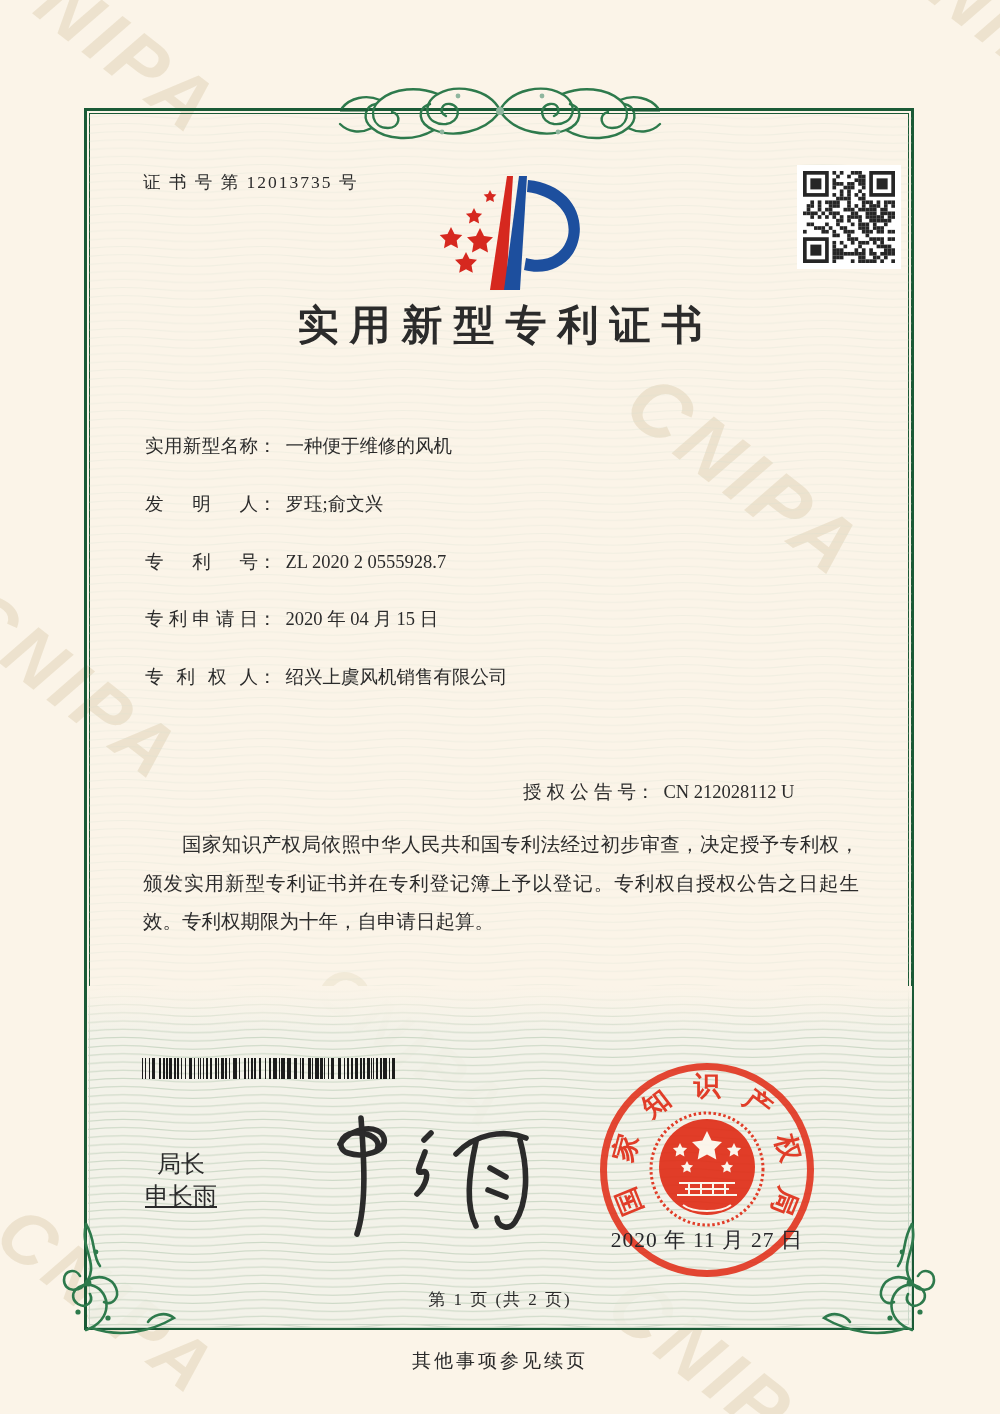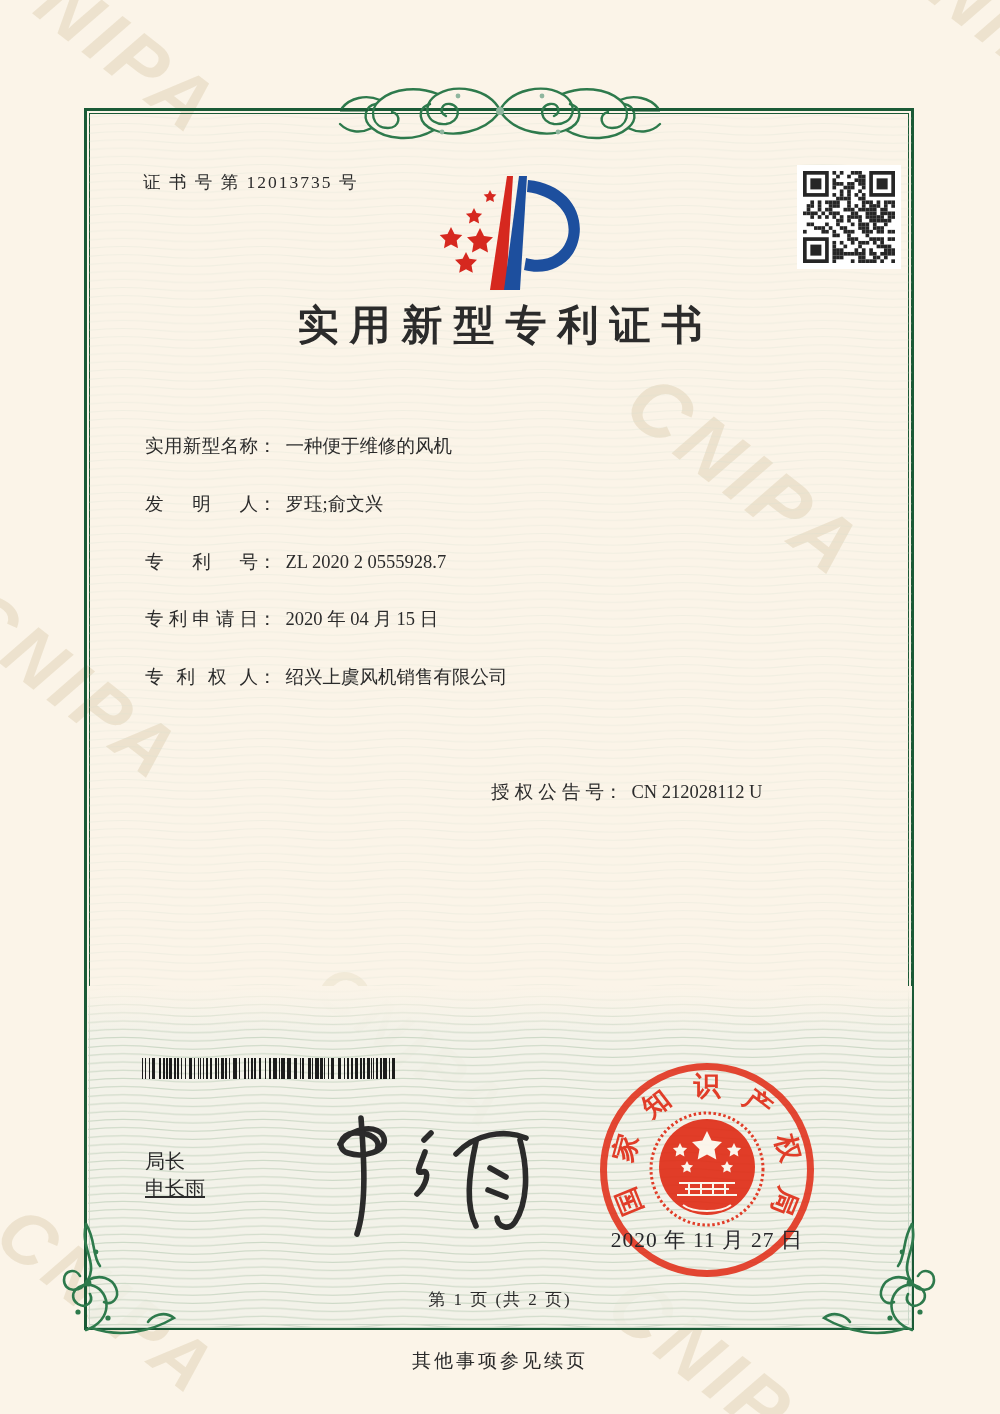--- a/index.html
+++ b/index.html
@@ -41,28 +41,28 @@
   .logo{left:428px;top:170px;z-index:5;}
   .qr{left:797px;top:165px;z-index:5;background:#fff;padding:6px;line-height:0;}
   .title{left:0;right:0;top:298px;text-align:center;font-size:41px;font-weight:bold;
     letter-spacing:11px;text-indent:11px;z-index:5;}
   
   .fields{left:145px;top:433px;z-index:5;font-size:18.5px;}
   .frow{height:57.8px;line-height:26px;white-space:nowrap;}
   .lbl{display:inline-block;width:113px;text-align:justify;text-align-last:justify;vertical-align:top;}
   .val{margin-left:9px;}
   .grant{left:145px;top:779px;z-index:5;font-size:18.5px;line-height:26px;white-space:nowrap;}
-  .grant .pair2{position:absolute;left:346px;top:0;white-space:nowrap;}
+  .grant .pair2{position:absolute;left:378px;top:0;white-space:nowrap;}
   
   .paras{left:143px;top:826px;width:716px;z-index:5;font-size:19.5px;line-height:38.6px;
     text-align:justify;}
   .paras p{margin:0;text-indent:2em;}
   
   .barcode{left:142px;top:1058px;z-index:5;line-height:0;}
-  .duty{left:145px;top:1148px;z-index:5;font-size:20px;}
+  .duty{left:145px;top:1148px;z-index:5;font-size:24px;text-align:center;}
   .duty .name{text-decoration:underline;}
   .sig{left:298px;top:1112px;z-index:6;}
   .seal{left:600px;top:1063px;width:214px;height:214px;z-index:5;}
   .seal-circle{position:absolute;left:0;top:0;width:200px;height:200px;
     border:7px solid rgba(224,46,24,.88);border-radius:50%;}
   .seal-date{position:absolute;left:0;top:162px;width:214px;text-align:center;
     font-size:21.5px;letter-spacing:1px;color:#26262a;z-index:7;}
   .pagenum{left:0;right:0;top:1288px;text-align:center;font-size:17px;letter-spacing:2px;z-index:5;}
   .footnote{left:0;right:0;top:1348px;text-align:center;font-size:19px;letter-spacing:3px;z-index:5;}
 </style>
@@ -435,20 +435,21 @@
   </div>
 </div>
 
 <div class="abs grant">
   <span class="pair2">
     <span class="lbl">授权公告号</span><span>：</span><span class="val">CN 212028112 U</span>
   </span>
 </div>
 
 <div class="abs paras">
+  <p>国家知识产权局依照中华人民共和国专利法经过初步审查，决定授予专利权，颁发实用新型专利证书并在专利登记簿上予以登记。专利权自授权公告之日起生效。专利权期限为十年，自申请日起算。</p>
 </div>
 
 <div class="abs barcode">
   <svg id="bar" width="258" height="21">
       <rect x="0" y="0" width="1" height="21" fill="#1c1c1c"></rect>
       <rect x="3" y="0" width="1" height="21" fill="#1c1c1c"></rect>
       <rect x="7" y="0" width="1" height="21" fill="#1c1c1c"></rect>
       <rect x="10" y="0" width="3" height="21" fill="#1c1c1c"></rect>
       <rect x="17" y="0" width="2" height="21" fill="#1c1c1c"></rect>
       <rect x="21" y="0" width="2" height="21" fill="#1c1c1c"></rect>

